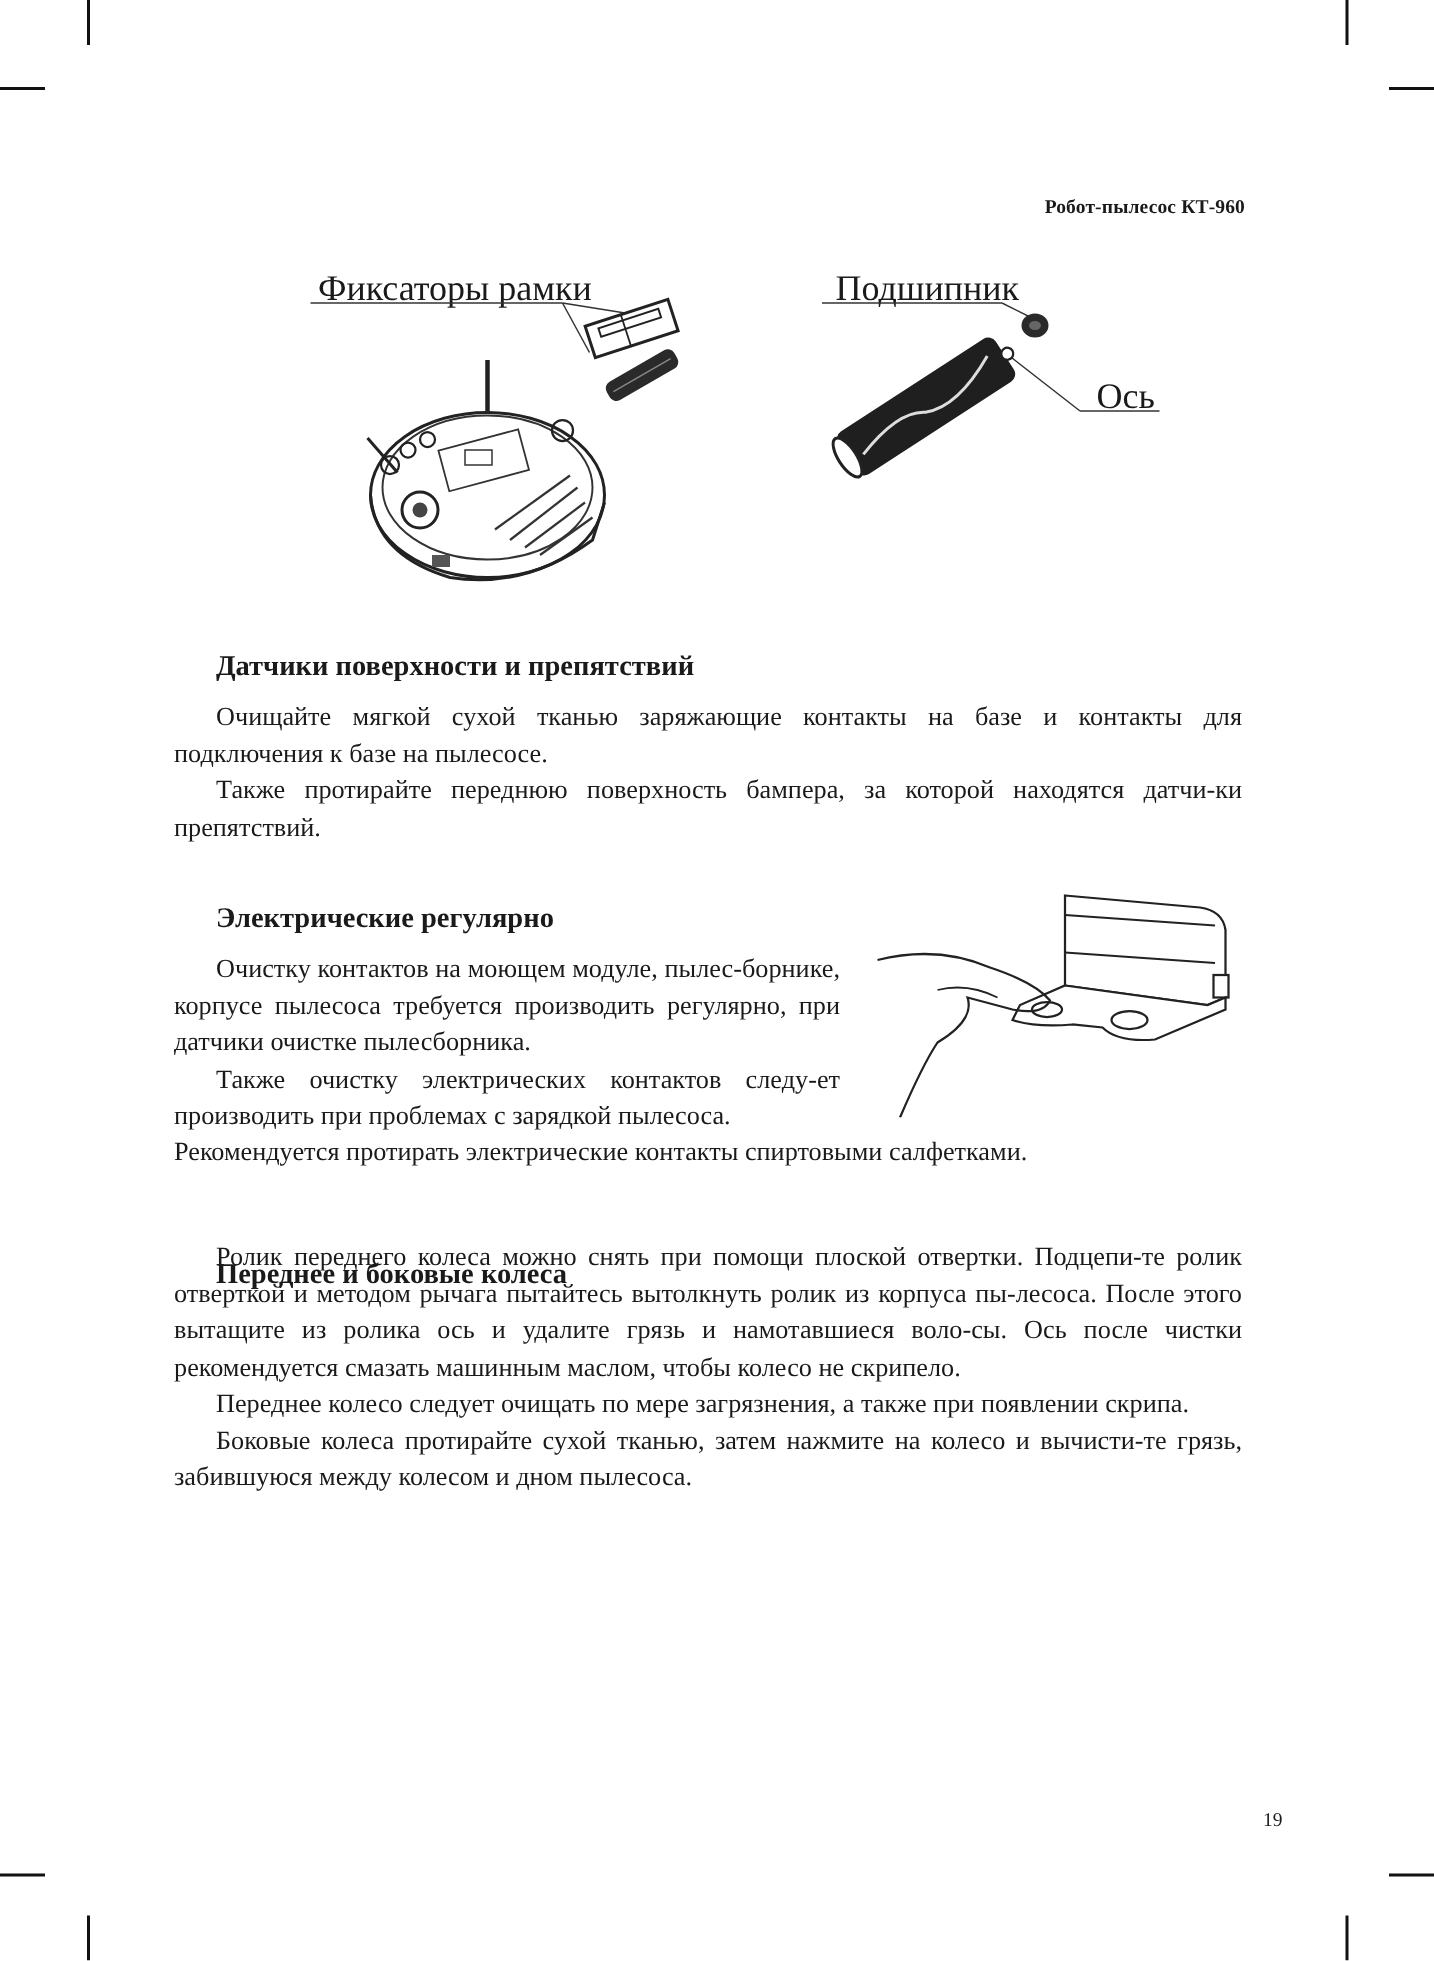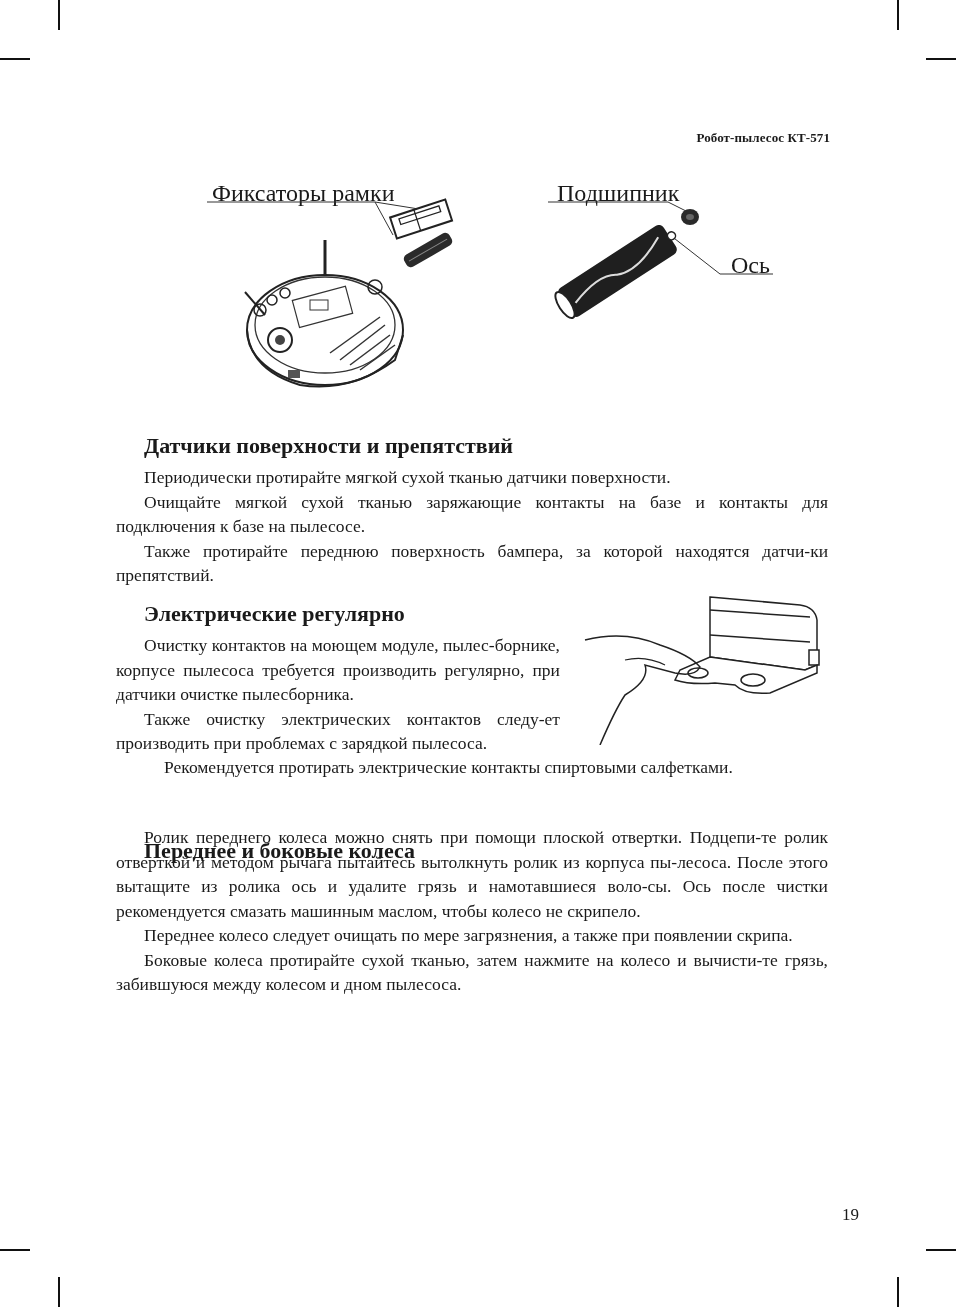--- a/index.html
+++ b/index.html
@@ -9,49 +9,49 @@
       color: #1a1a1a;
     }
     .crop { position: absolute; background: #111; }
     .crop.v { width: 1.5px; height: 30px; }
     .crop.h { height: 1.5px; width: 30px; }
 
     .running-header {
       position: absolute; top: 130px; right: 126px;
       font-size: 13px; font-weight: bold; letter-spacing: 0.1px;
     }
-    .page-number { position: absolute; top: 1205px; left: 842px; font-size: 17px; }
+    .page-number { position: absolute; top: 1205px; left: 842px; font-size: 13px; }
 
     .fig { position: absolute; }
     .callout {
       position: absolute; font-size: 24px; line-height: 1; white-space: nowrap;
     }
 
     .text-block {
       position: absolute; left: 116px; width: 712px;
       font-size: 17.5px; line-height: 24.5px;
     }
     .text-block p { margin: 0; text-indent: 28px; text-align: justify; text-align-last: left; }
     .heading {
-      position: absolute; left: 144px; font-size: 22px; font-weight: bold; line-height: 1;
+      position: absolute; left: 144px; font-size: 19px; font-weight: bold; line-height: 1;
     }
   </style>
 </head>
 <body>
 
 <div class="crop v" style="left:58px;top:0;"></div>
 <div class="crop h" style="left:0;top:58px;"></div>
 <div class="crop v" style="left:897px;top:0;"></div>
 <div class="crop h" style="left:926px;top:58px;"></div>
 <div class="crop v" style="left:58px;top:1277px;"></div>
 <div class="crop h" style="left:0;top:1249px;"></div>
 <div class="crop v" style="left:897px;top:1277px;"></div>
 <div class="crop h" style="left:926px;top:1249px;"></div>
 
-<div class="running-header">Робот-пылесос КТ-571</div>
+<div class="running-header">Робот-пылесос КТ-960</div>
 
 <div class="fig" style="left:200px;top:175px;width:300px;height:225px;">
   <span class="callout" style="left:12px;top:6px;">Фиксаторы рамки</span>
   <svg width="300" height="225" viewBox="0 0 300 225" style="position:absolute;left:0;top:0;">
     <line x1="7" y1="27" x2="175" y2="27" stroke="#333" stroke-width="1"></line>
     <line x1="175" y1="27" x2="193" y2="60" stroke="#333" stroke-width="1"></line>
     <line x1="175" y1="27" x2="225" y2="35" stroke="#333" stroke-width="1"></line>
 
     <g transform="translate(187,33) rotate(-18)">
       <rect x="0" y="10" width="58" height="22" fill="#fff" stroke="#222" stroke-width="2"></rect>
@@ -101,32 +101,31 @@
       <rect x="0" y="-17" width="125" height="34" rx="6" fill="#1f1f1f"></rect>
       <path d="M10 4 Q45 -8 60 3 Q80 12 115 -6" stroke="#ddd" stroke-width="2" fill="none"></path>
       <ellipse cx="0" cy="0" rx="6" ry="15" fill="#fff" stroke="#222" stroke-width="2"></ellipse>
       <circle cx="127" cy="0" r="4" fill="#fff" stroke="#222" stroke-width="1.5"></circle>
     </g>
   </svg>
 </div>
 
 <div class="heading" style="top:435px;">Датчики поверхности и препятствий</div>
 <div class="text-block" style="top:465px;">
-  <p>Периодически протирайте мягкой сухой тканью датчики поверхности.</p>
   <p>Очищайте мягкой сухой тканью заряжающие контакты на базе и контакты для подключения к базе на пылесосе.</p>
   <p>Также протирайте переднюю поверхность бампера, за которой находятся датчи-ки препятствий.</p>
 </div>
 
 <div class="heading" style="top:603px;">Электрические регулярно</div>
 <div class="text-block" style="top:633px;width:444px;">
   <p>Очистку контактов на моющем модуле, пылес-борнике, корпусе пылесоса требуется производить регулярно, при датчики очистке пылесборника.</p>
   <p>Также очистку электрических контактов следу-ет производить при проблемах с зарядкой пылесоса.</p>
 </div>
 <div class="text-block" style="top:755px;">
-  <p style="text-indent:0;margin-left:48px;">Рекомендуется протирать электрические контакты спиртовыми салфетками.</p>
+  <p style="text-indent:0;">Рекомендуется протирать электрические контакты спиртовыми салфетками.</p>
 </div>
 
 <div class="fig" style="left:565px;top:585px;width:265px;height:160px;">
   <svg width="265" height="160" viewBox="0 0 265 160">
     <g fill="#fff" stroke="#222" stroke-width="1.5">
       <path d="M145 12 L235 20 Q250 22 252 35 L252 80 L240 85 L145 72 Z"></path>
       <line x1="145" y1="25" x2="245" y2="32"></line>
       <line x1="145" y1="50" x2="245" y2="57"></line>
       <rect x="244" y="65" width="10" height="15"></rect>
       <path d="M145 72 L240 85 L252 80 L252 88 L205 108 Q180 110 170 100 L150 98 Q125 100 110 95 L115 85 Z"></path>

